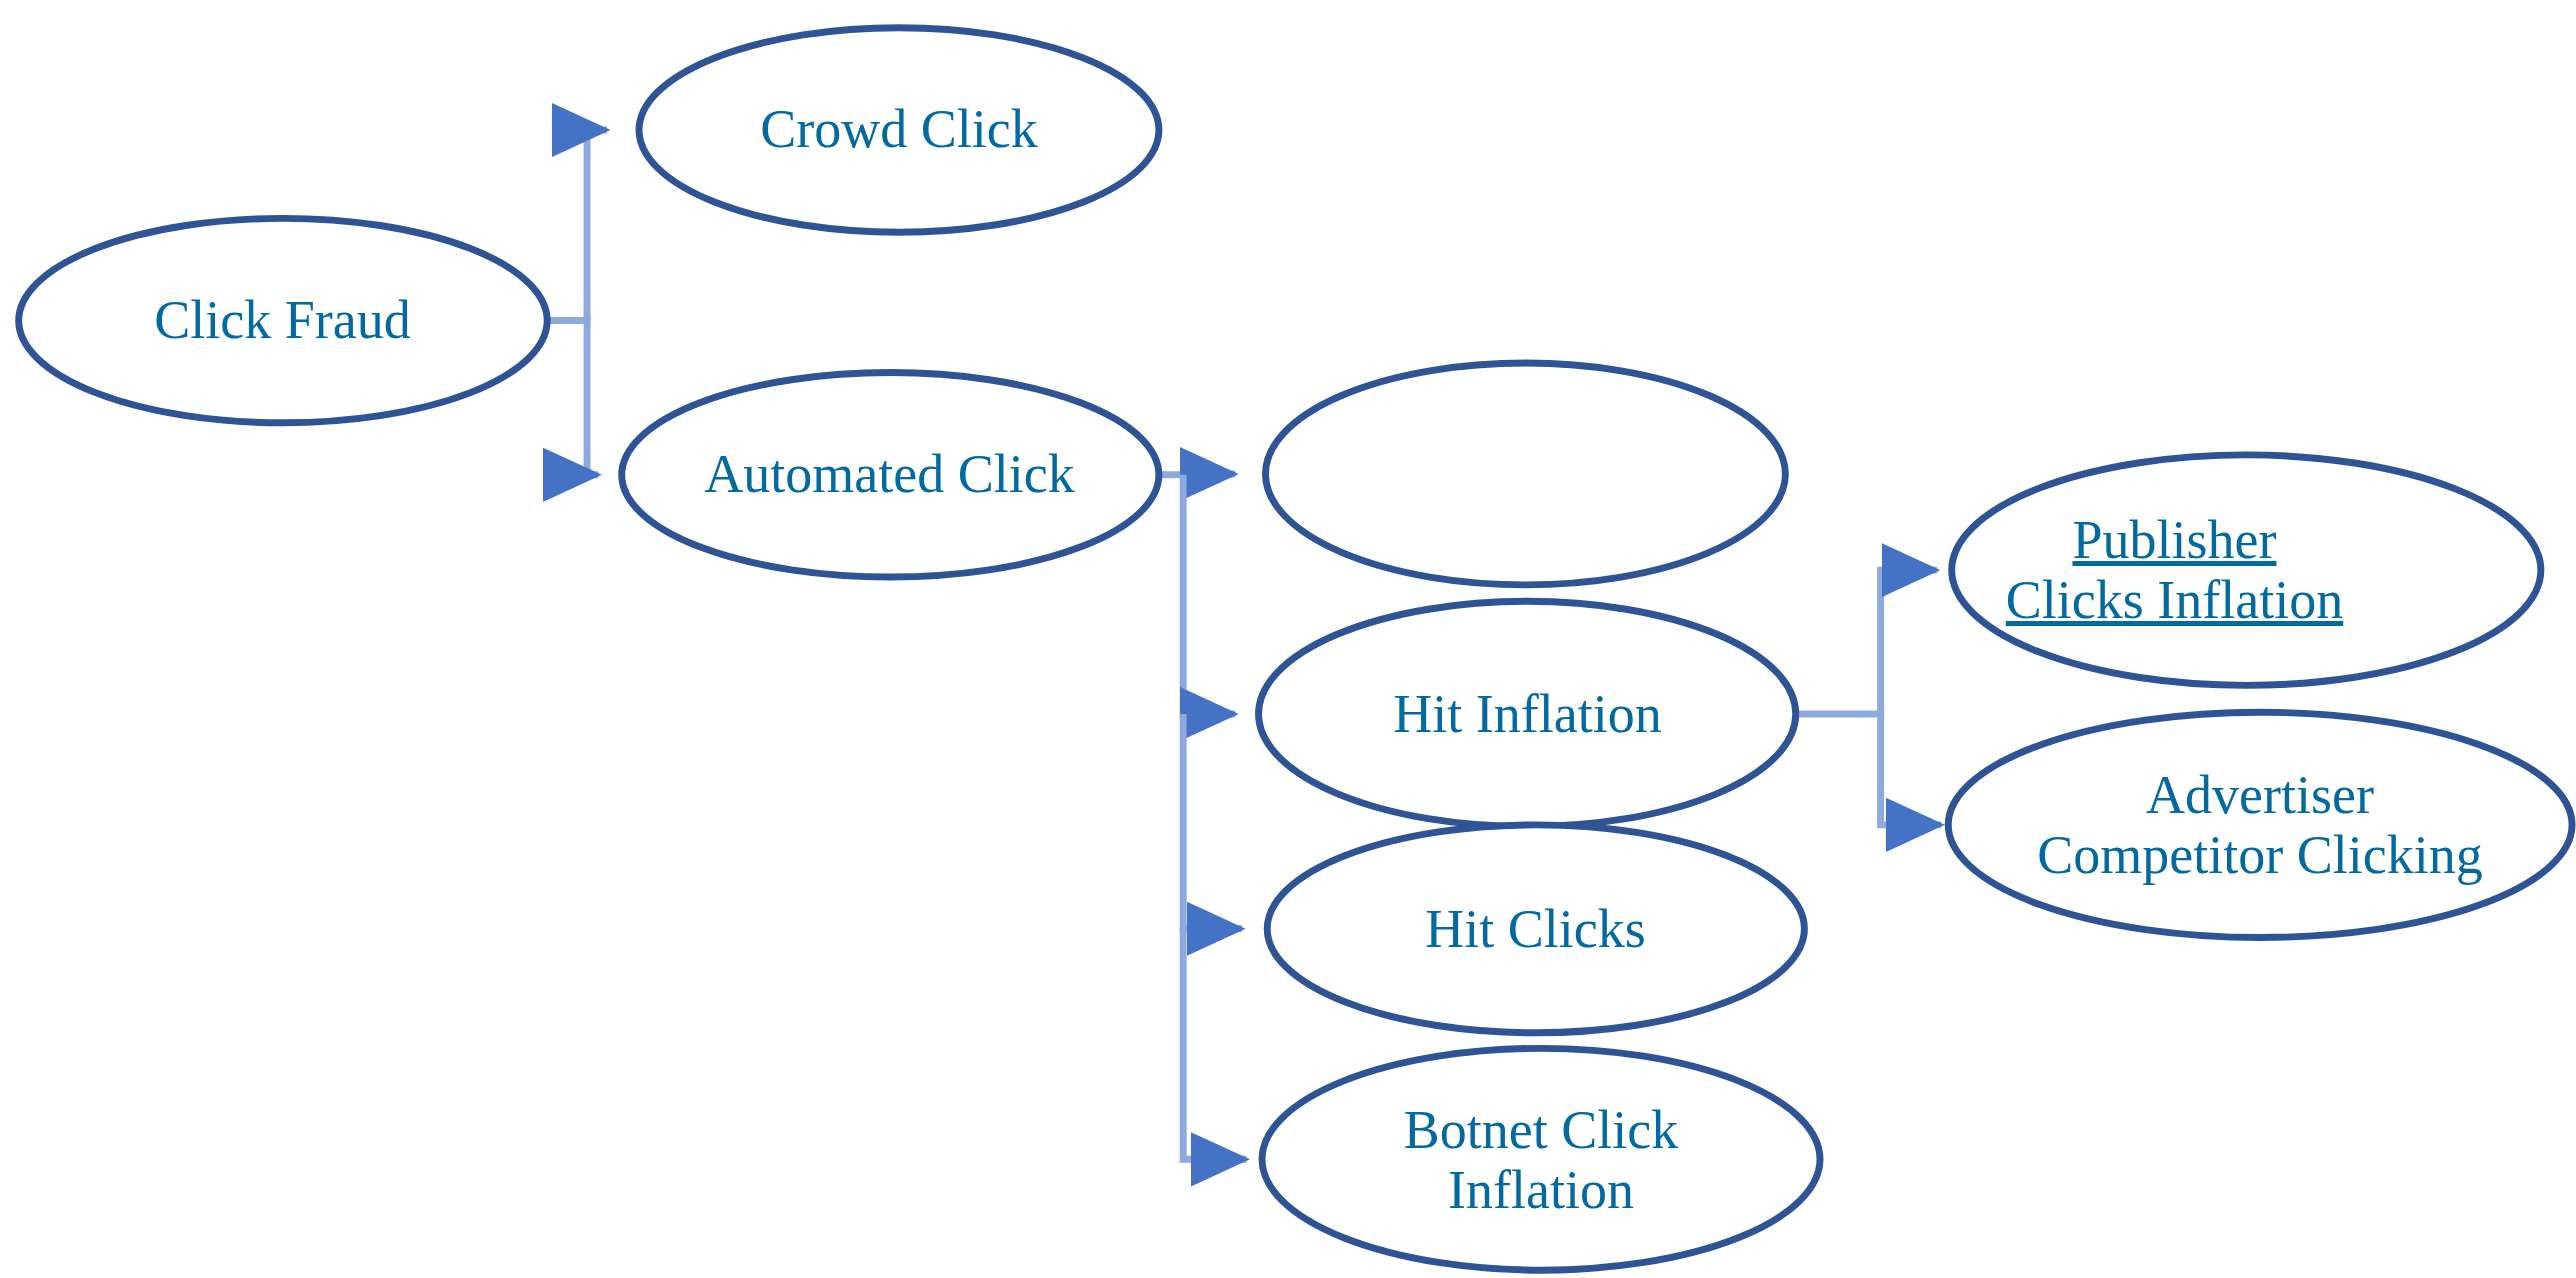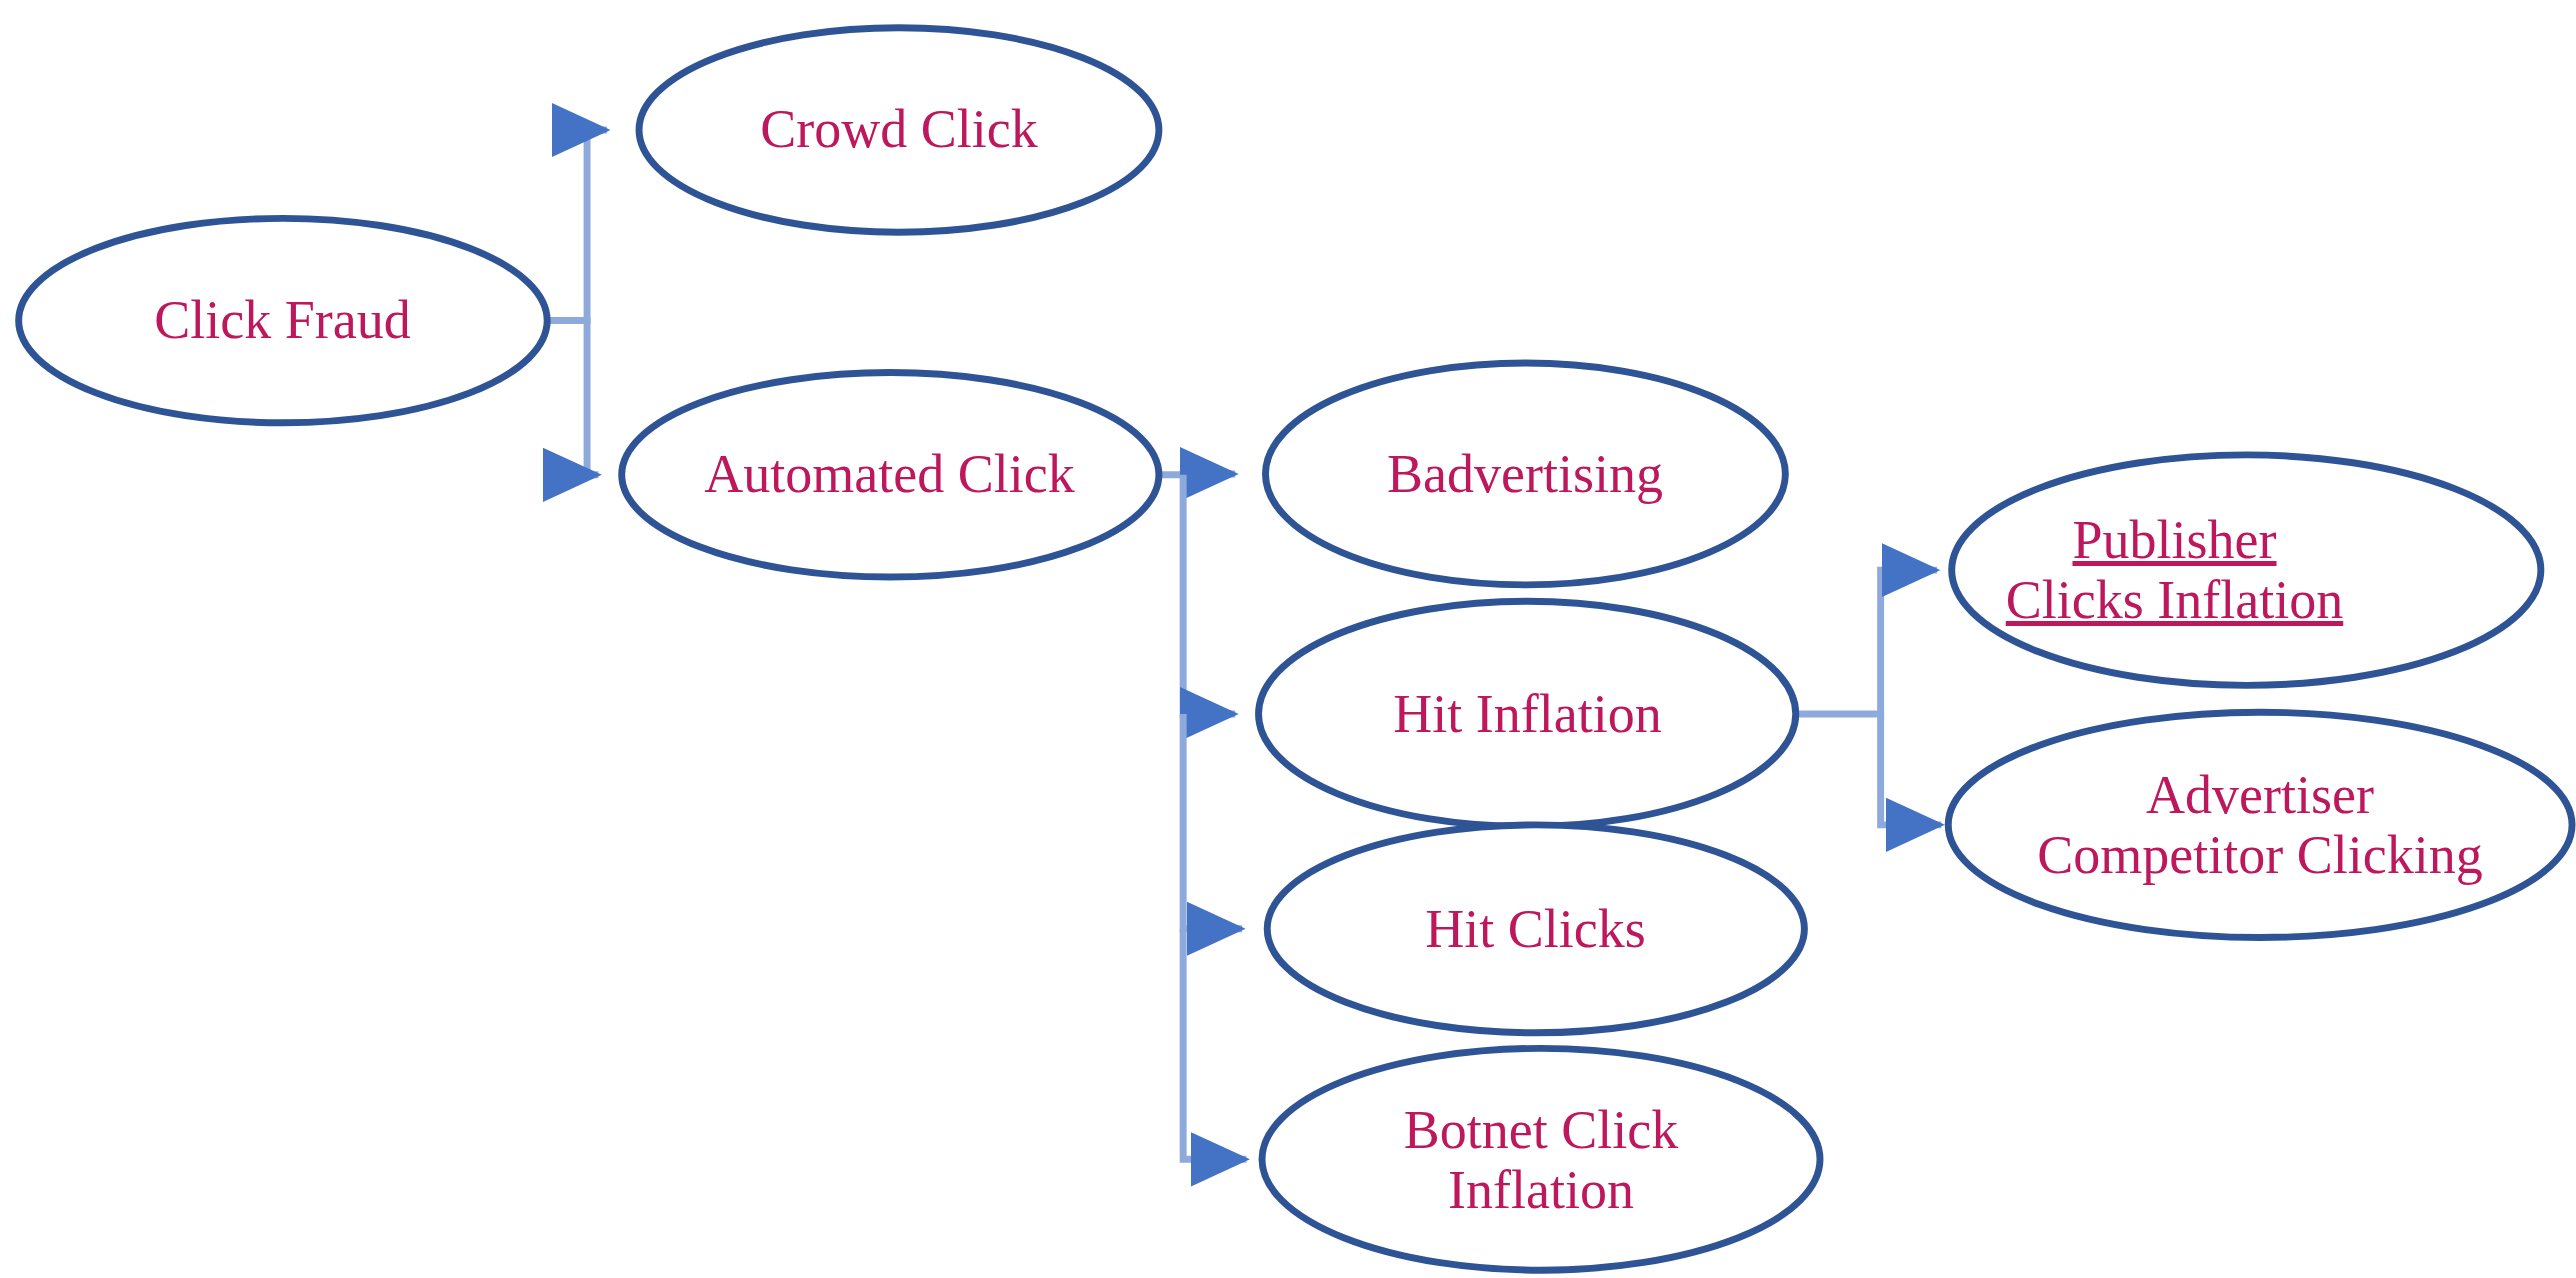--- a/index.html
+++ b/index.html
@@ -24,21 +24,21 @@
     top: 0;
     width: 2576px;
     height: 1278px;
   }
   .node-label {
     position: absolute;
     display: flex;
     align-items: center;
     justify-content: center;
     text-align: center;
-    color: #be185d;
+    color: #0369a1;
     font-family: "Liberation Serif", "DejaVu Serif", serif;
     font-size: 54px;
     line-height: 1.12;
     letter-spacing: 0px;
     white-space: pre-line;
     pointer-events: none;
   }
 </style>
 </head>
 <body>
@@ -99,21 +99,20 @@
     <ellipse cx="2608" cy="952" rx="360" ry="130" fill="#FFFFFF" stroke="#2F5496" stroke-width="8"></ellipse>
 
   </svg>
 
   <div class="node-label" style="left:18px; top:253px; width:529px; height:135px;">Click Fraud</div>
 
   <div class="node-label" style="left:639px; top:62px; width:520px; height:135px;">Crowd Click</div>
 
   <div class="node-label" style="left:621px; top:407px; width:537px; height:135px;">Automated Click</div>
 
-  <div class="node-label" style="left:1265px; top:407px; width:520px; height:135px;">Badvertising</div>
 
   <div class="node-label" style="left:1259px; top:647px; width:537px; height:135px;">Hit Inflation</div>
 
   <div class="node-label" style="left:1267px; top:862px; width:537px; height:135px;">Hit Clicks</div>
 
   <div class="node-label" style="left:1262px; top:1082px; width:558px; height:156px;">Botnet Click
 Inflation</div>
 
   <div class="node-label" style="left:1880px; top:492px; width:589px; height:156px;text-decoration:underline;">Publisher
 Clicks Inflation</div>

